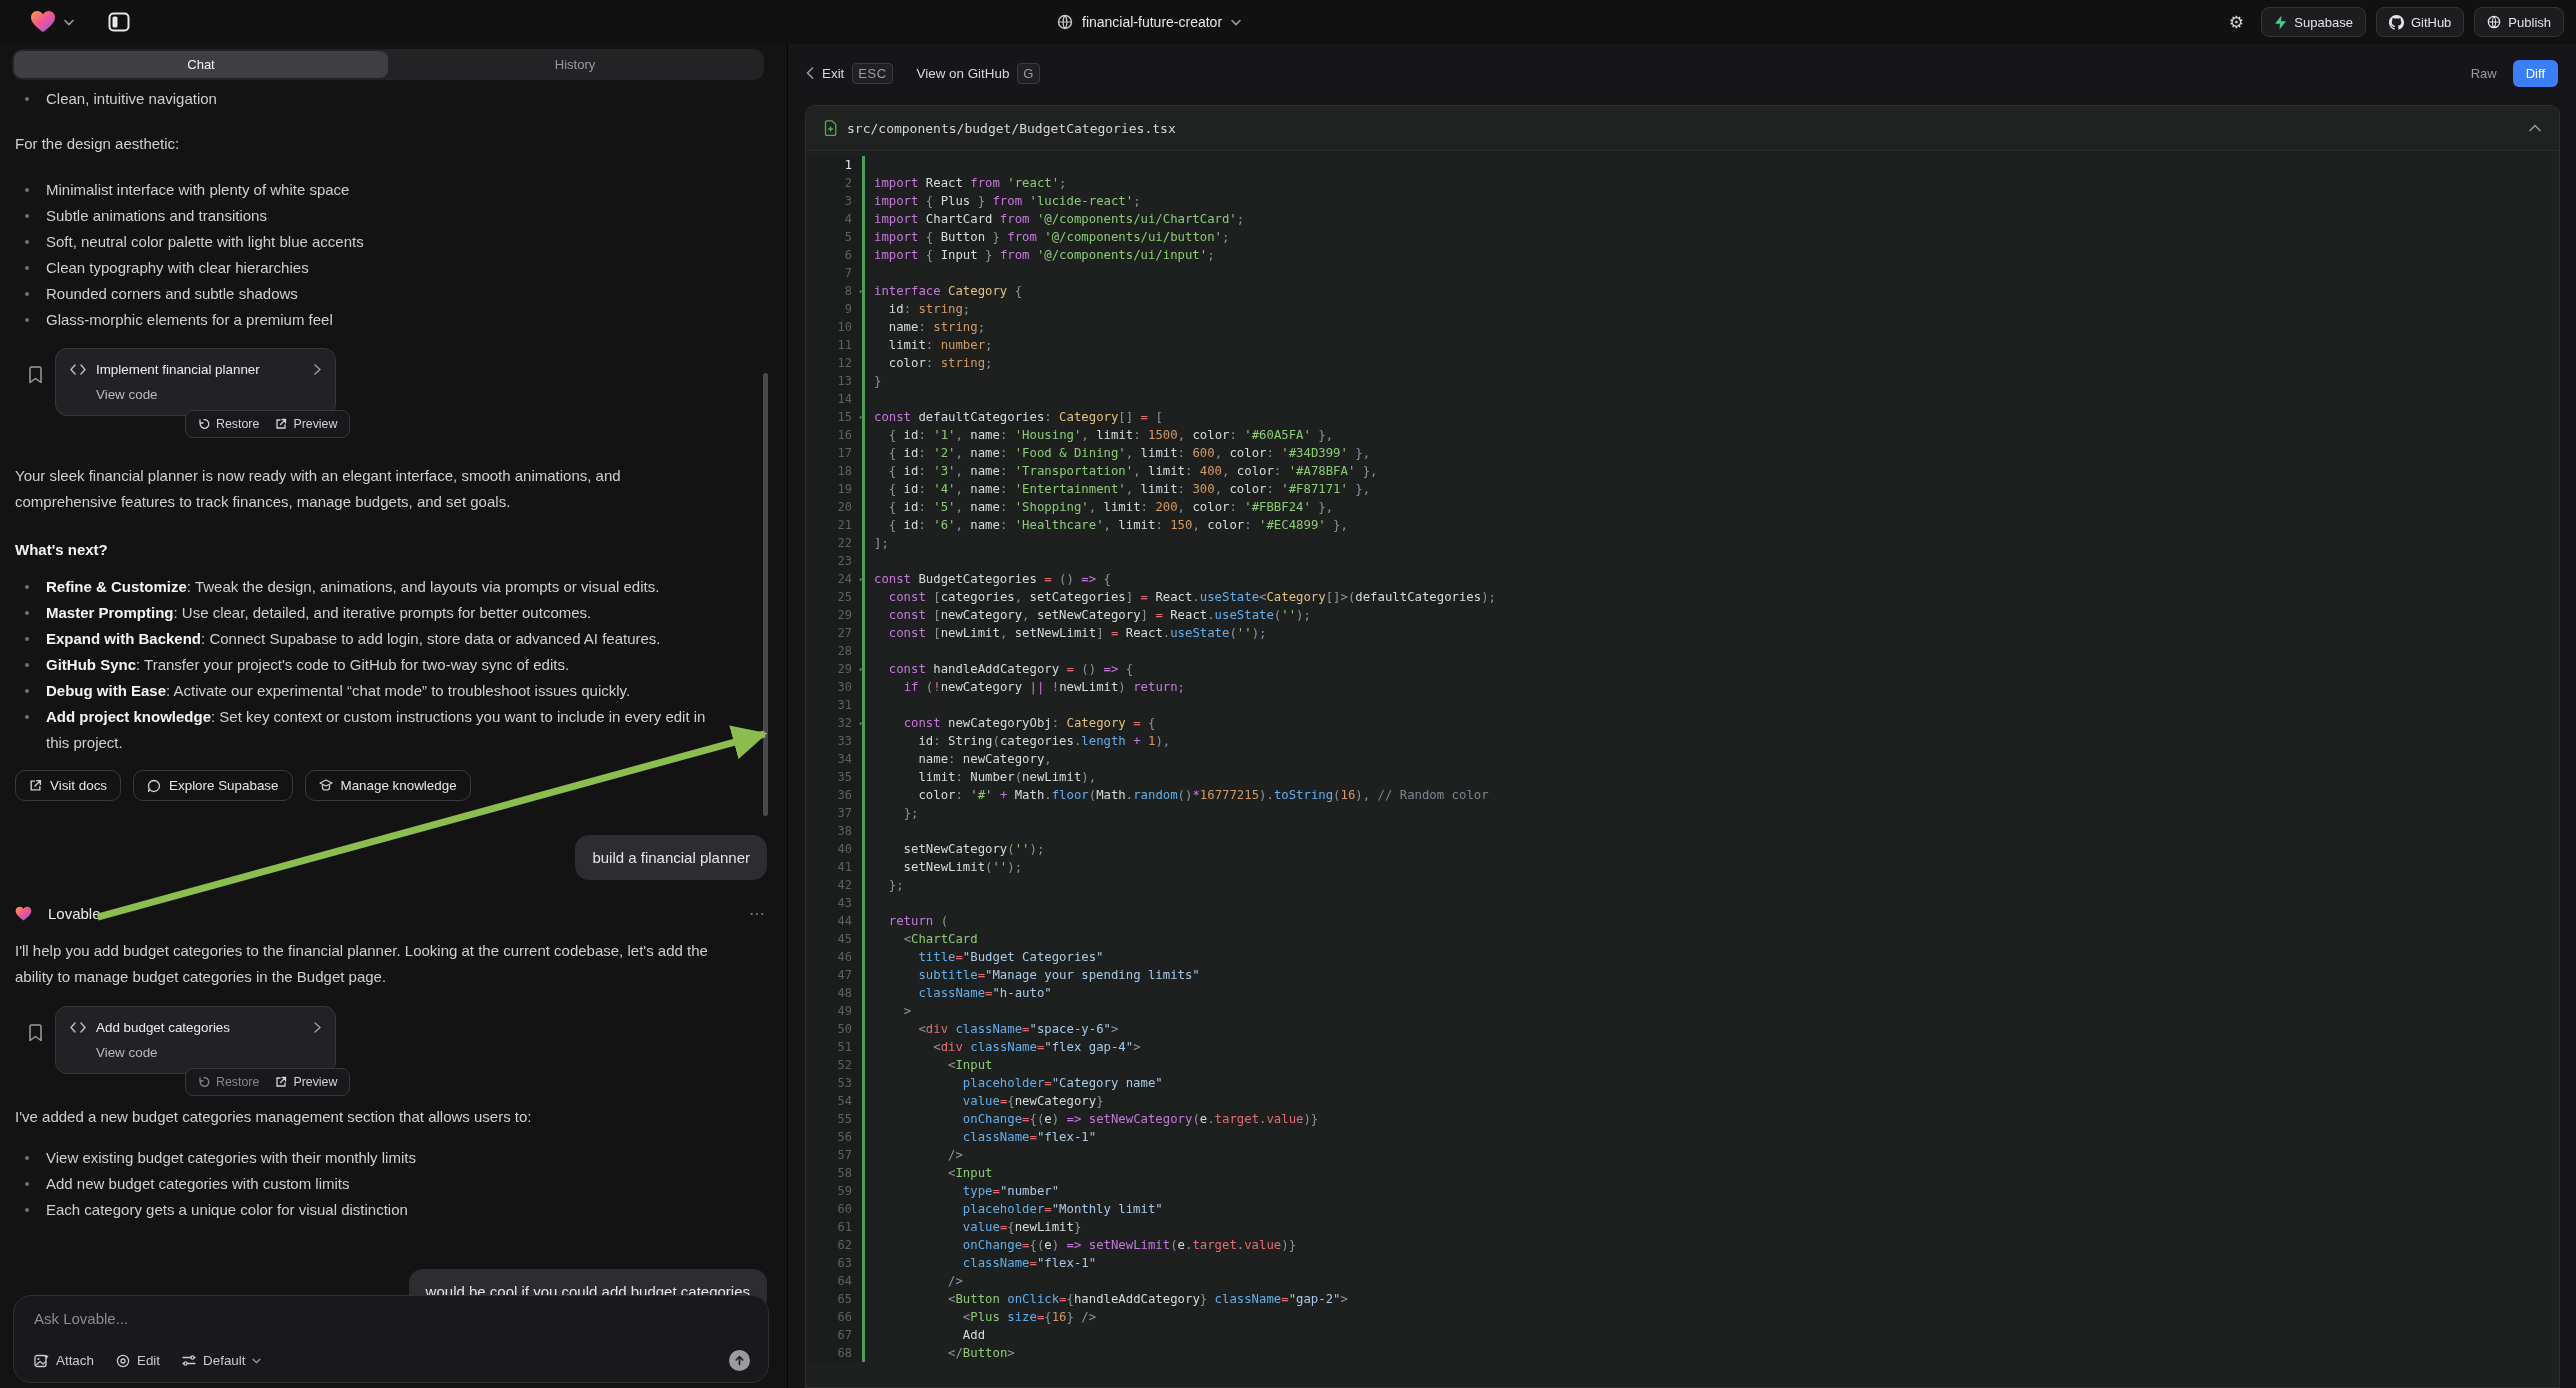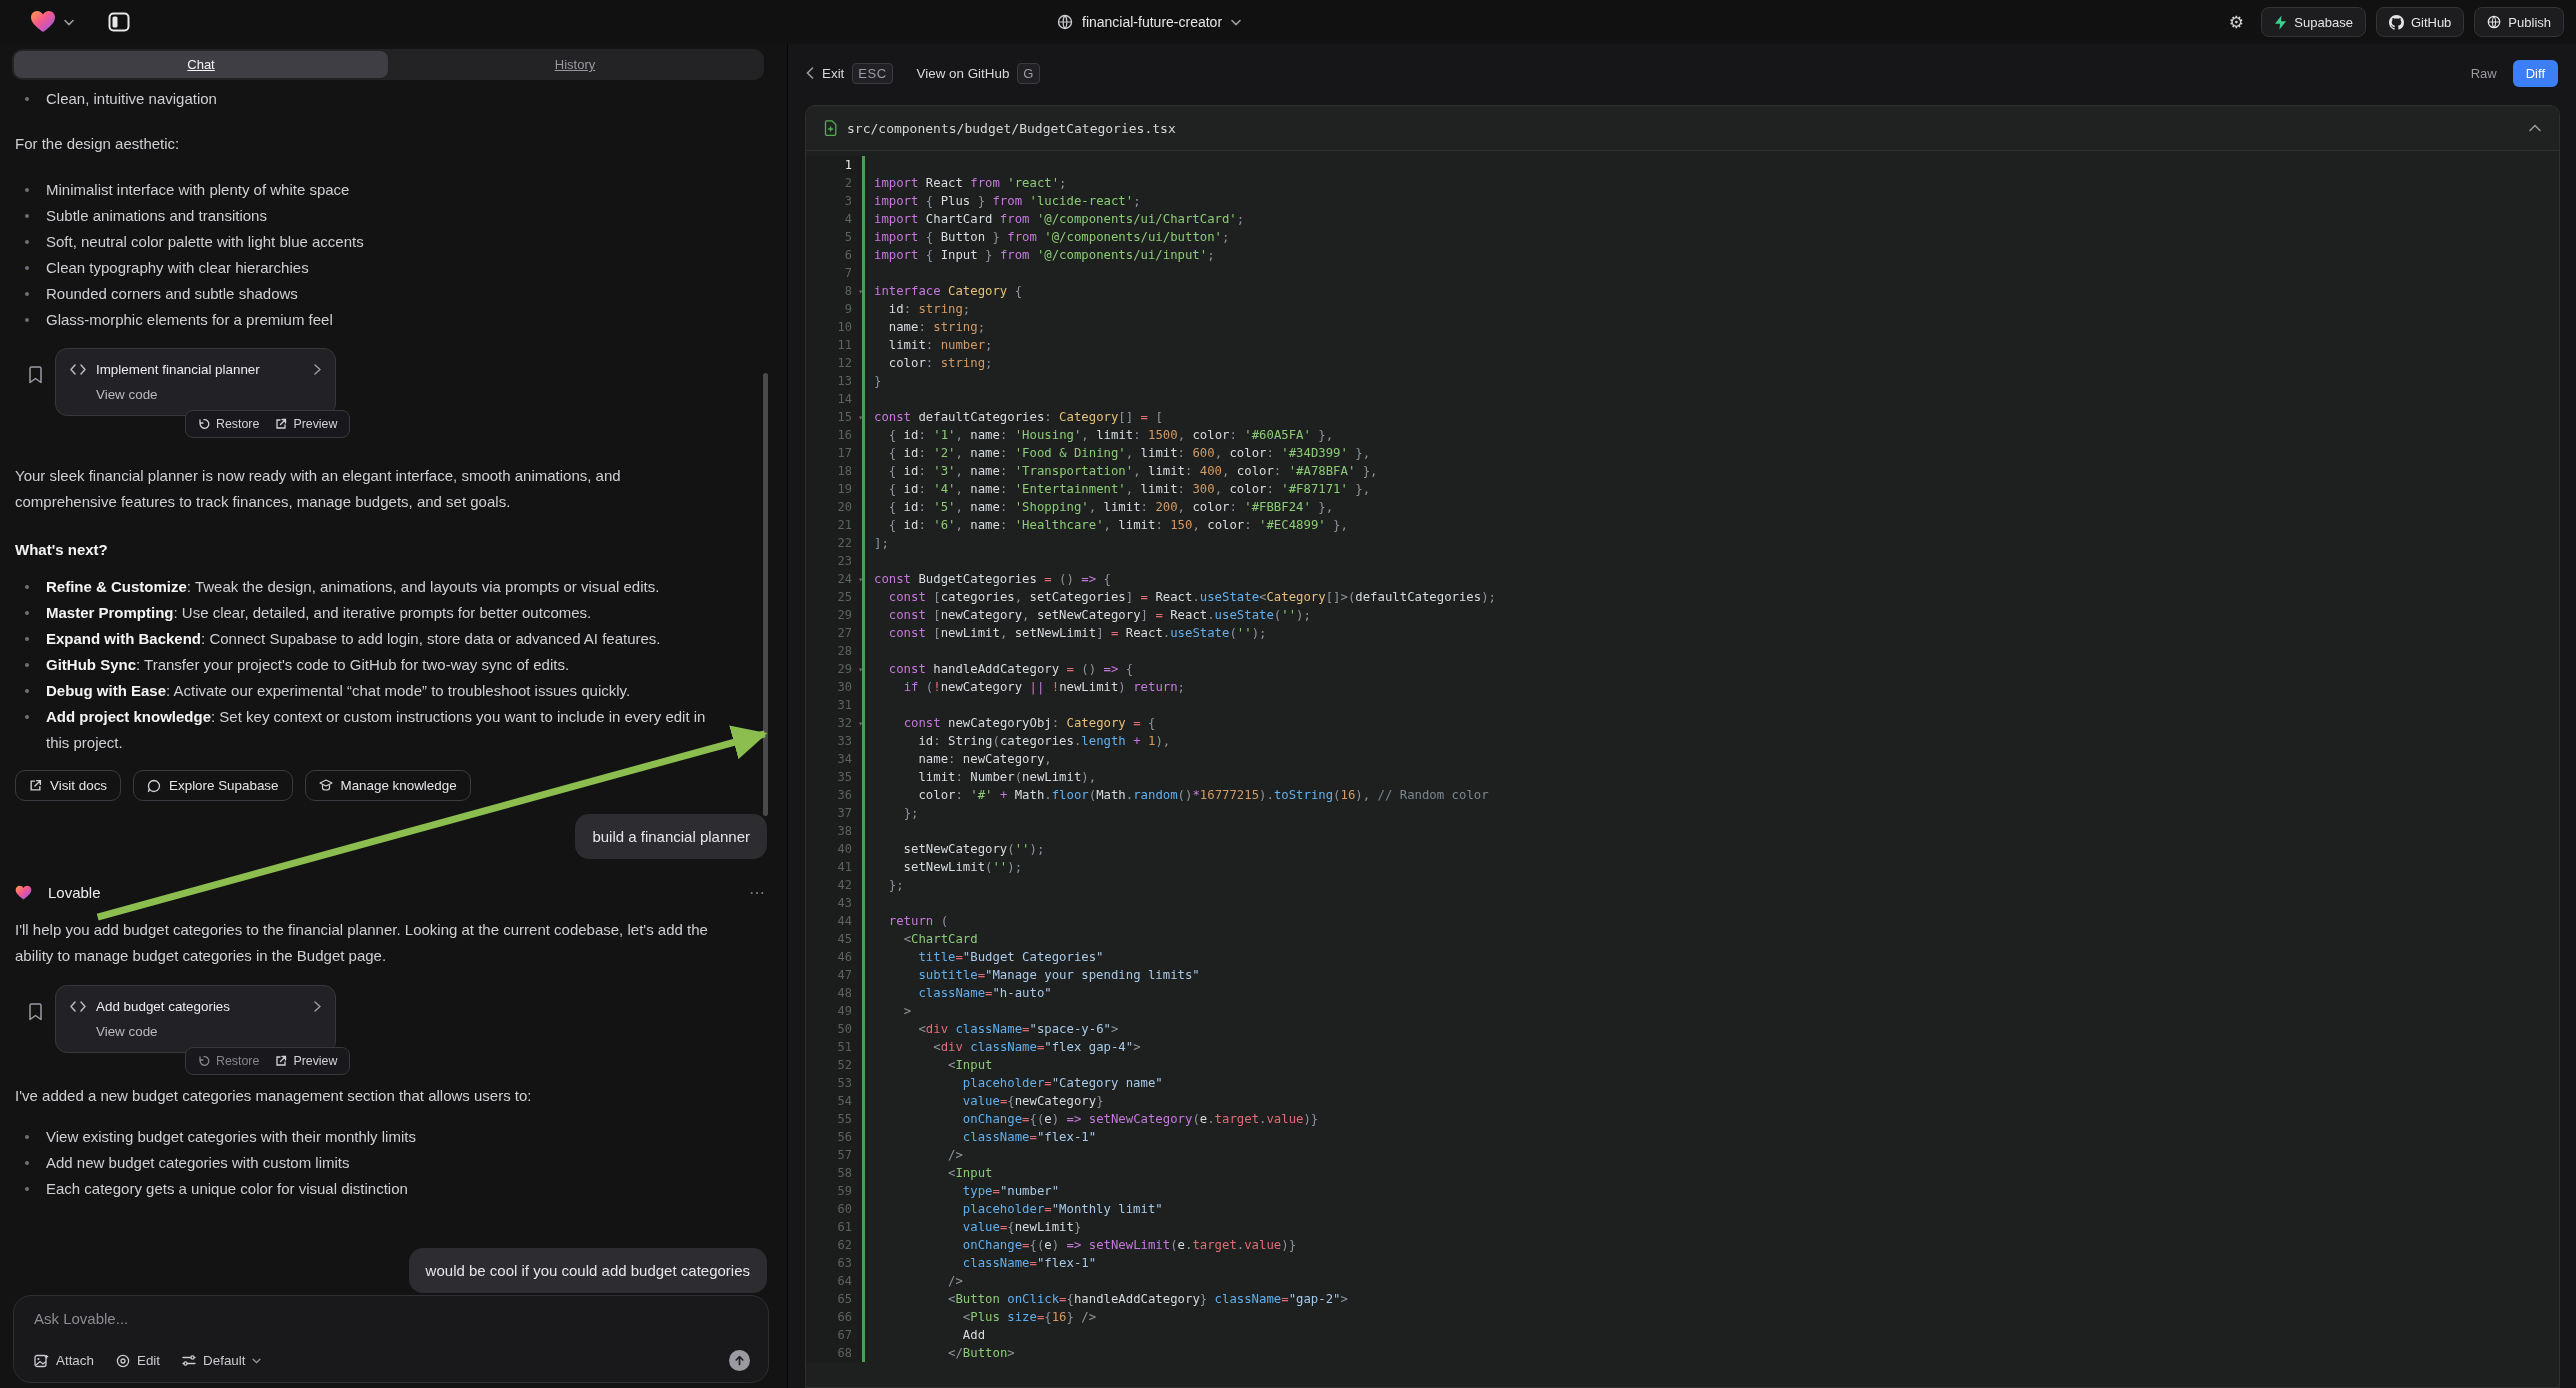--- a/index.html
+++ b/index.html
@@ -20,21 +20,21 @@
   .gear { font-size:17px; color:#d4d4d8; }
 
   
   #main { display:flex; height:1344px; }
 
   
   #chat-panel { position:relative; width:787px; background:#131314; flex:none; }
   #tabbar { position:absolute; left:12px; top:5px; width:752px; height:31px; background:#232326;
     border-radius:10px; display:flex; padding:2px; }
   .tab { flex:1; display:flex; align-items:center; justify-content:center; font-size:13px;
-    color:#98989f; border-radius:8px; cursor:pointer;text-decoration:underline; }
+    color:#98989f; border-radius:8px; cursor:pointer; }
   .tab.active { background:#3e3e44; color:#f5f5f6; }
 
   #messages { position:absolute; left:0; top:36px; right:0; height:1259px; overflow:hidden;
     padding:0 20px 0 15px; color:#cfcfd4; font-size:15px; }
   .bullet-list { list-style:none; }
   .bullet-item { display:flex; gap:17px; line-height:26px; max-width:702px; }
   .bullet-item .dot { flex:none; width:4px; height:4px; border-radius:50%; background:#6f6f76; margin:11px 0 0 10px; }
   .para { line-height:26px; max-width:707px; }
   .bold-h { color:#f4f4f5; font-weight:bold; }
   .bullet-item b { color:#f4f4f5; }
@@ -322,21 +322,21 @@
         </button>
         <button class="chip-btn">
           <svg class="ic" width="14" height="14" viewBox="0 0 14 14">
               <path d="M7 1 L13 4 L7 7 L1 4 Z" stroke="#cfcfd4" stroke-width="1.2" fill="none" stroke-linejoin="round"></path>
               <path d="M3.5 5.5 V9 C3.5 10 5 11 7 11 C9 11 10.5 10 10.5 9 V5.5" stroke="#cfcfd4" stroke-width="1.2" fill="none"></path>
             </svg>
           <span>Manage knowledge</span>
         </button>
       </div>
 
-      <div class="user-bubble" style="margin-top:13px">build a financial planner</div>
+      <div class="user-bubble" style="margin-top:34px">build a financial planner</div>
 
       <div class="lovable-row" style="margin-top:24px">
         <span>
           <svg class="ic" width="17" height="16" viewBox="0 0 26 24">
               <path d="M13 22 C5 16 1 12 1 7.2 C1 3.8 3.8 1 7.2 1 C9.6 1 11.8 2.4 13 4.4 C14.2 2.4 16.4 1 18.8 1 C22.2 1 25 3.8 25 7.2 C25 12 21 16 13 22 Z" fill="url(#hg)"></path>
             </svg>
         </span>
         <span class="lovable-name">Lovable</span>
         <span class="more-dots">⋯</span>
       </div>

